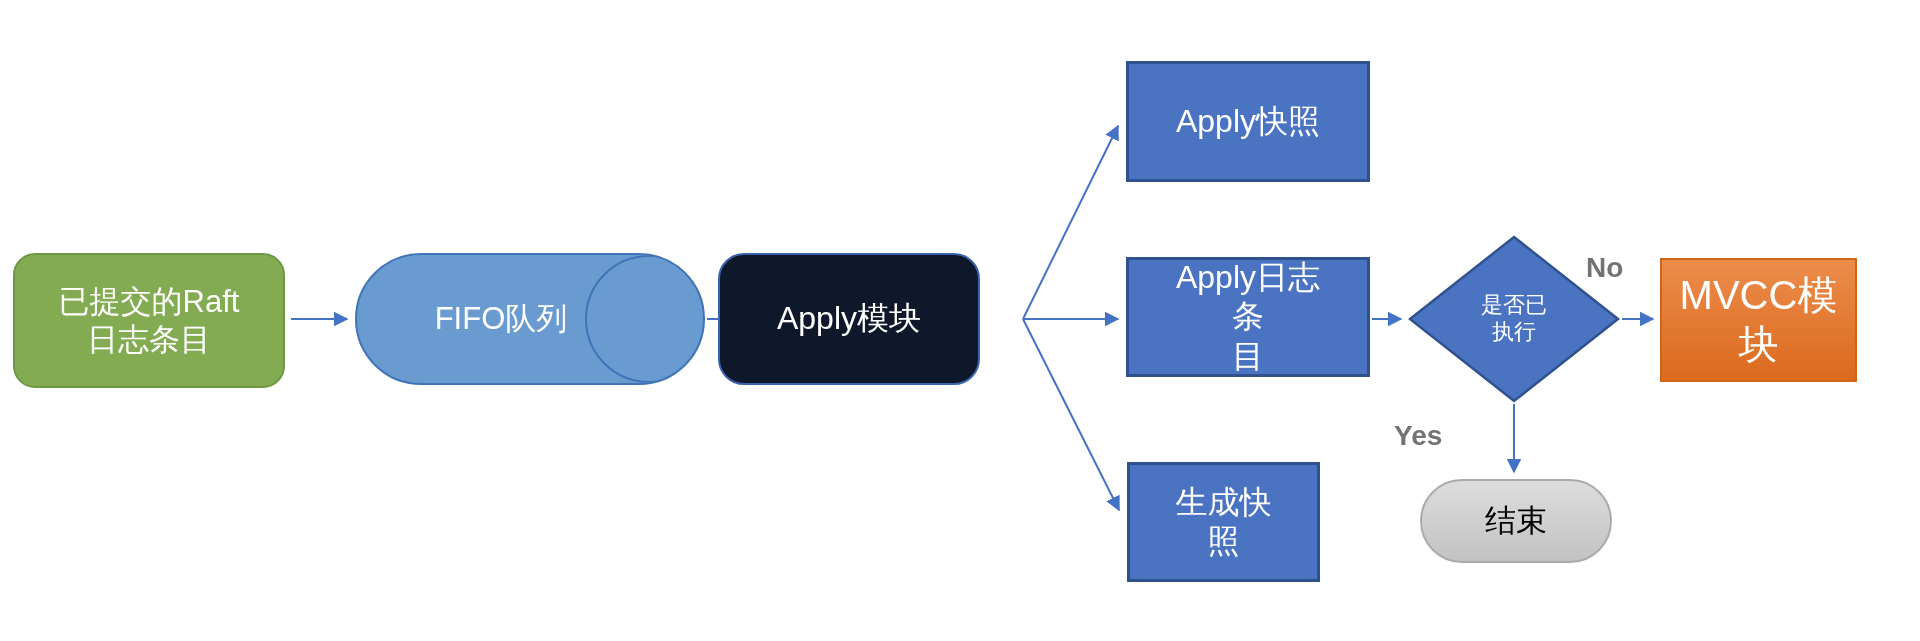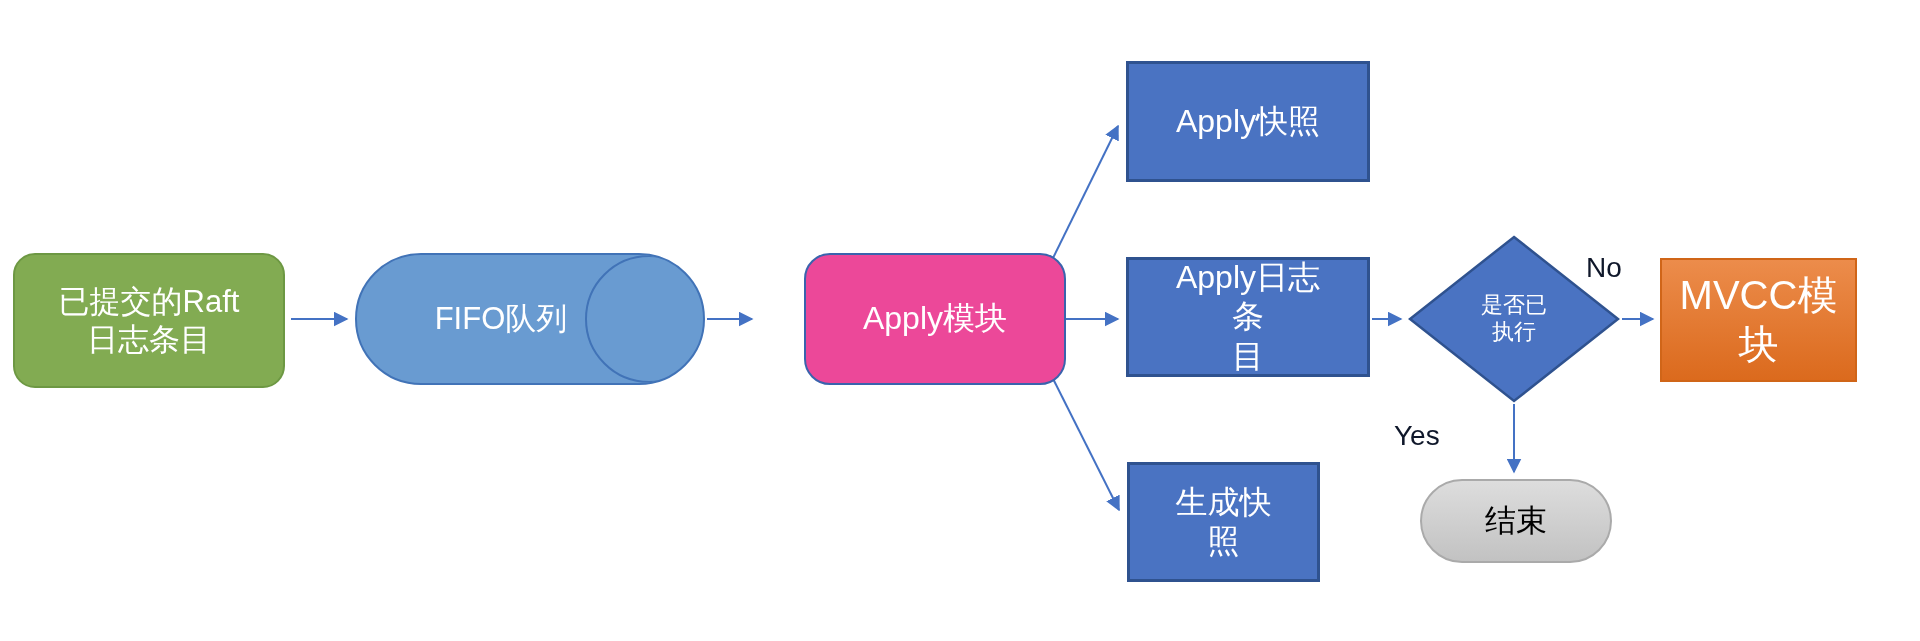--- a/index.html
+++ b/index.html
@@ -47,22 +47,22 @@
     position: absolute;
     left: 228px; top: 0;
     width: 128px; height: 128px;
     border: 2px solid #4173B7;
     border-radius: 50%;
   }
   .cylinder .label { position: relative; z-index: 1; }
 
   
   .applymod {
-    left: 804px; top: 253px; width: 262px; height: 132px;
-    background: #ec4899;
+    left: 718px; top: 253px; width: 262px; height: 132px;
+    background: #0f172a;
     border: 2px solid #3A63AD;
     border-radius: 26px;
     font-size: 32px;
   }
 
   
   .bluerect {
     background: #4A73C2;
     border: 3px solid #2F528F;
     font-size: 32px;
@@ -99,23 +99,24 @@
     background: linear-gradient(180deg, #DDDDDD 0%, #C2C2C2 100%);
     border: 2px solid #AAAAAA;
     border-radius: 42px;
     color: #000000;
     font-size: 31px;
   }
 
   
   .edge-label {
     position: absolute;
-    color: #0f172a;
+    color: #737373;
     font-size: 28px;
     z-index: 3;
+    font-weight: bold;
   }
   .no-label  { left: 1586px; top: 252px; }
   .yes-label { left: 1394px; top: 420px; }
 
   .connectors {
     position: absolute; inset: 0;
     z-index: 1;
     pointer-events: none;
   }
   .connectors line { stroke: #4472C4; stroke-width: 2; }

